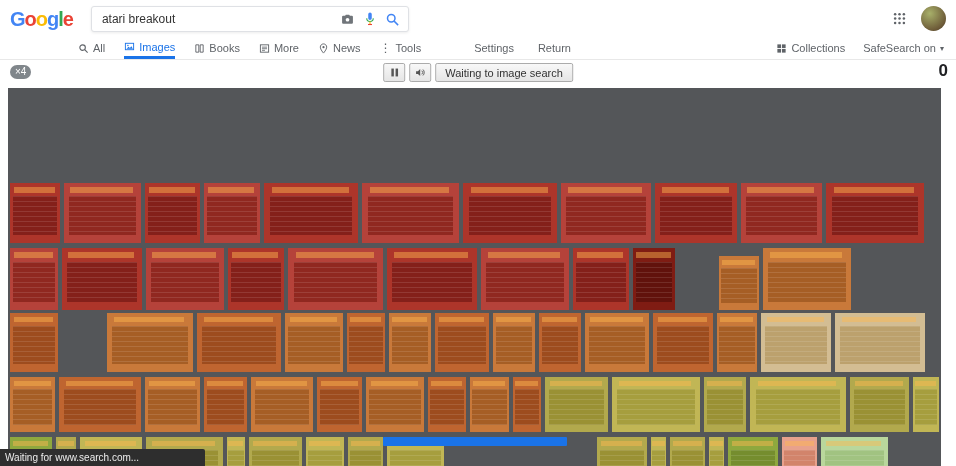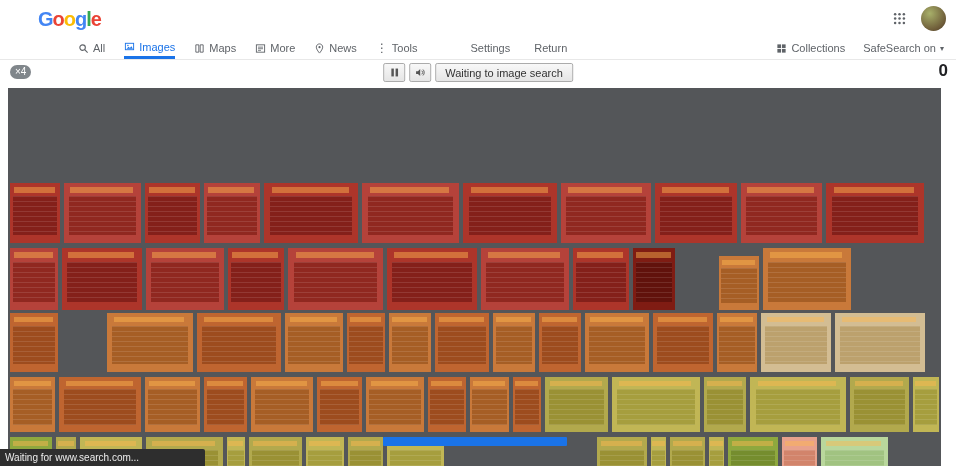--- a/index.html
+++ b/index.html
@@ -1,21 +1,21 @@
 <!DOCTYPE html>
 <html><head>
 <meta charset="utf-8">
 <style>
   * { box-sizing: border-box; }
   html,body { margin:0; padding:0; }
   body { font-family:"Liberation Sans", sans-serif; background:#fff; }
   .page { position:relative; width:956px; height:466px; background:#fff; overflow:hidden; }
 
   
-  .topbar { position:absolute; top:0; left:0; right:0; height:38px; display:flex; align-items:center;padding-left:28px; }
+  .topbar { position:absolute; top:0; left:0; right:0; height:38px; display:flex; align-items:center; }
   .logo { margin-left:10px; font-size:20px; font-weight:bold; letter-spacing:-1px; cursor:pointer; }
   .searchbox { margin-left:18px; width:318px; height:26px; border:1px solid #dfe1e5; border-radius:3px;
                display:flex; align-items:center; padding:0 8px; box-shadow:0 1px 3px rgba(0,0,0,.08); background:#fff; }
   .searchbox input { border:none; outline:none; flex:1; font-size:12px; color:#333; font-family:inherit; min-width:0; background:transparent; }
   .sicon { display:inline-flex; align-items:center; justify-content:center; margin-left:9px; cursor:pointer; }
   .top-right { position:absolute; right:10px; top:6px; display:flex; align-items:center; gap:14px; }
   .avatar { width:25px; height:25px; border-radius:50%; background:radial-gradient(circle at 35% 30%, #a8b06a, #6d5b38 70%, #3c3120); cursor:pointer; }
 
   
   .tabsrow { position:absolute; top:37px; left:0; right:0; height:23px; border-bottom:1px solid #e8e8e8;
@@ -59,20 +59,43 @@
                border-top-right-radius:2px; }
 </style>
 </head>
 <body>
 
 <div class="page">
 
   <div class="topbar">
     <div class="logo"><span style="color: rgb(66, 133, 244);">G</span><span style="color: rgb(234, 67, 53);">o</span><span style="color: rgb(251, 188, 5);">o</span><span style="color: rgb(66, 133, 244);">g</span><span style="color: rgb(52, 168, 83);">l</span><span style="color: rgb(234, 67, 53);">e</span></div>
 
+    <div class="searchbox">
+      <input type="text" value="atari breakout" style="">
+      <span class="sicon">
+        <svg width="15" height="13" viewBox="0 0 24 24">
+            <path d="M9 3L7.5 5H4a2 2 0 0 0-2 2v11a2 2 0 0 0 2 2h16a2 2 0 0 0 2-2V7a2 2 0 0 0-2-2h-3.5L15 3H9z" fill="#70757a"></path>
+            <circle cx="12" cy="12.5" r="3.4" fill="#fff"></circle>
+          </svg>
+      </span>
+      <span class="sicon">
+        <svg width="12" height="14" viewBox="0 0 24 28">
+            <path d="M12 16a3.5 3.5 0 0 0 3.5-3.5v-8a3.5 3.5 0 0 0-7 0v8A3.5 3.5 0 0 0 12 16z" fill="#4285f4"></path>
+            <path d="M5.5 12.5a6.5 6.5 0 0 0 13 0" fill="none" stroke="#34a853" stroke-width="2.2"></path>
+            <line x1="12" y1="19" x2="12" y2="24" stroke="#fbbc05" stroke-width="2.2"></line>
+            <line x1="8" y1="25" x2="16" y2="25" stroke="#ea4335" stroke-width="2.2"></line>
+          </svg>
+      </span>
+      <span class="sicon">
+        <svg width="15" height="15" viewBox="0 0 24 24">
+            <circle cx="10" cy="10" r="6" fill="none" stroke="#4285f4" stroke-width="2.4"></circle>
+            <line x1="14.6" y1="14.6" x2="21" y2="21" stroke="#4285f4" stroke-width="2.4"></line>
+          </svg>
+      </span>
+    </div>
 
     <div class="top-right">
       <span class="sicon">
         <svg width="15" height="15" viewBox="0 0 24 24" fill="#5f6368">
             <circle cx="5" cy="5" r="2"></circle>
             <circle cx="12" cy="5" r="2"></circle>
             <circle cx="19" cy="5" r="2"></circle>
             <circle cx="5" cy="12" r="2"></circle>
             <circle cx="12" cy="12" r="2"></circle>
             <circle cx="19" cy="12" r="2"></circle>
@@ -105,21 +128,21 @@
             </svg>
           </span>
         <span>Images</span>
       </div>
       <div class="tab">
         <span class="ticon">
             <svg width="11" height="11" viewBox="0 0 24 24">
               <path d="M4 4h6.5v16H4zM13.5 4H20v16h-6.5z" fill="none" stroke="currentColor" stroke-width="2"></path>
             </svg>
           </span>
-        <span>Maps</span>
+        <span>Books</span>
       </div>
       <div class="tab">
         <span class="ticon">
             <svg width="11" height="11" viewBox="0 0 24 24">
               <rect x="3" y="4" width="18" height="16" fill="none" stroke="currentColor" stroke-width="2"></rect>
               <line x1="6.5" y1="9" x2="17.5" y2="9" stroke="currentColor" stroke-width="1.8"></line>
               <line x1="6.5" y1="12.5" x2="17.5" y2="12.5" stroke="currentColor" stroke-width="1.8"></line>
               <line x1="6.5" y1="16" x2="13" y2="16" stroke="currentColor" stroke-width="1.8"></line>
             </svg>
           </span>

